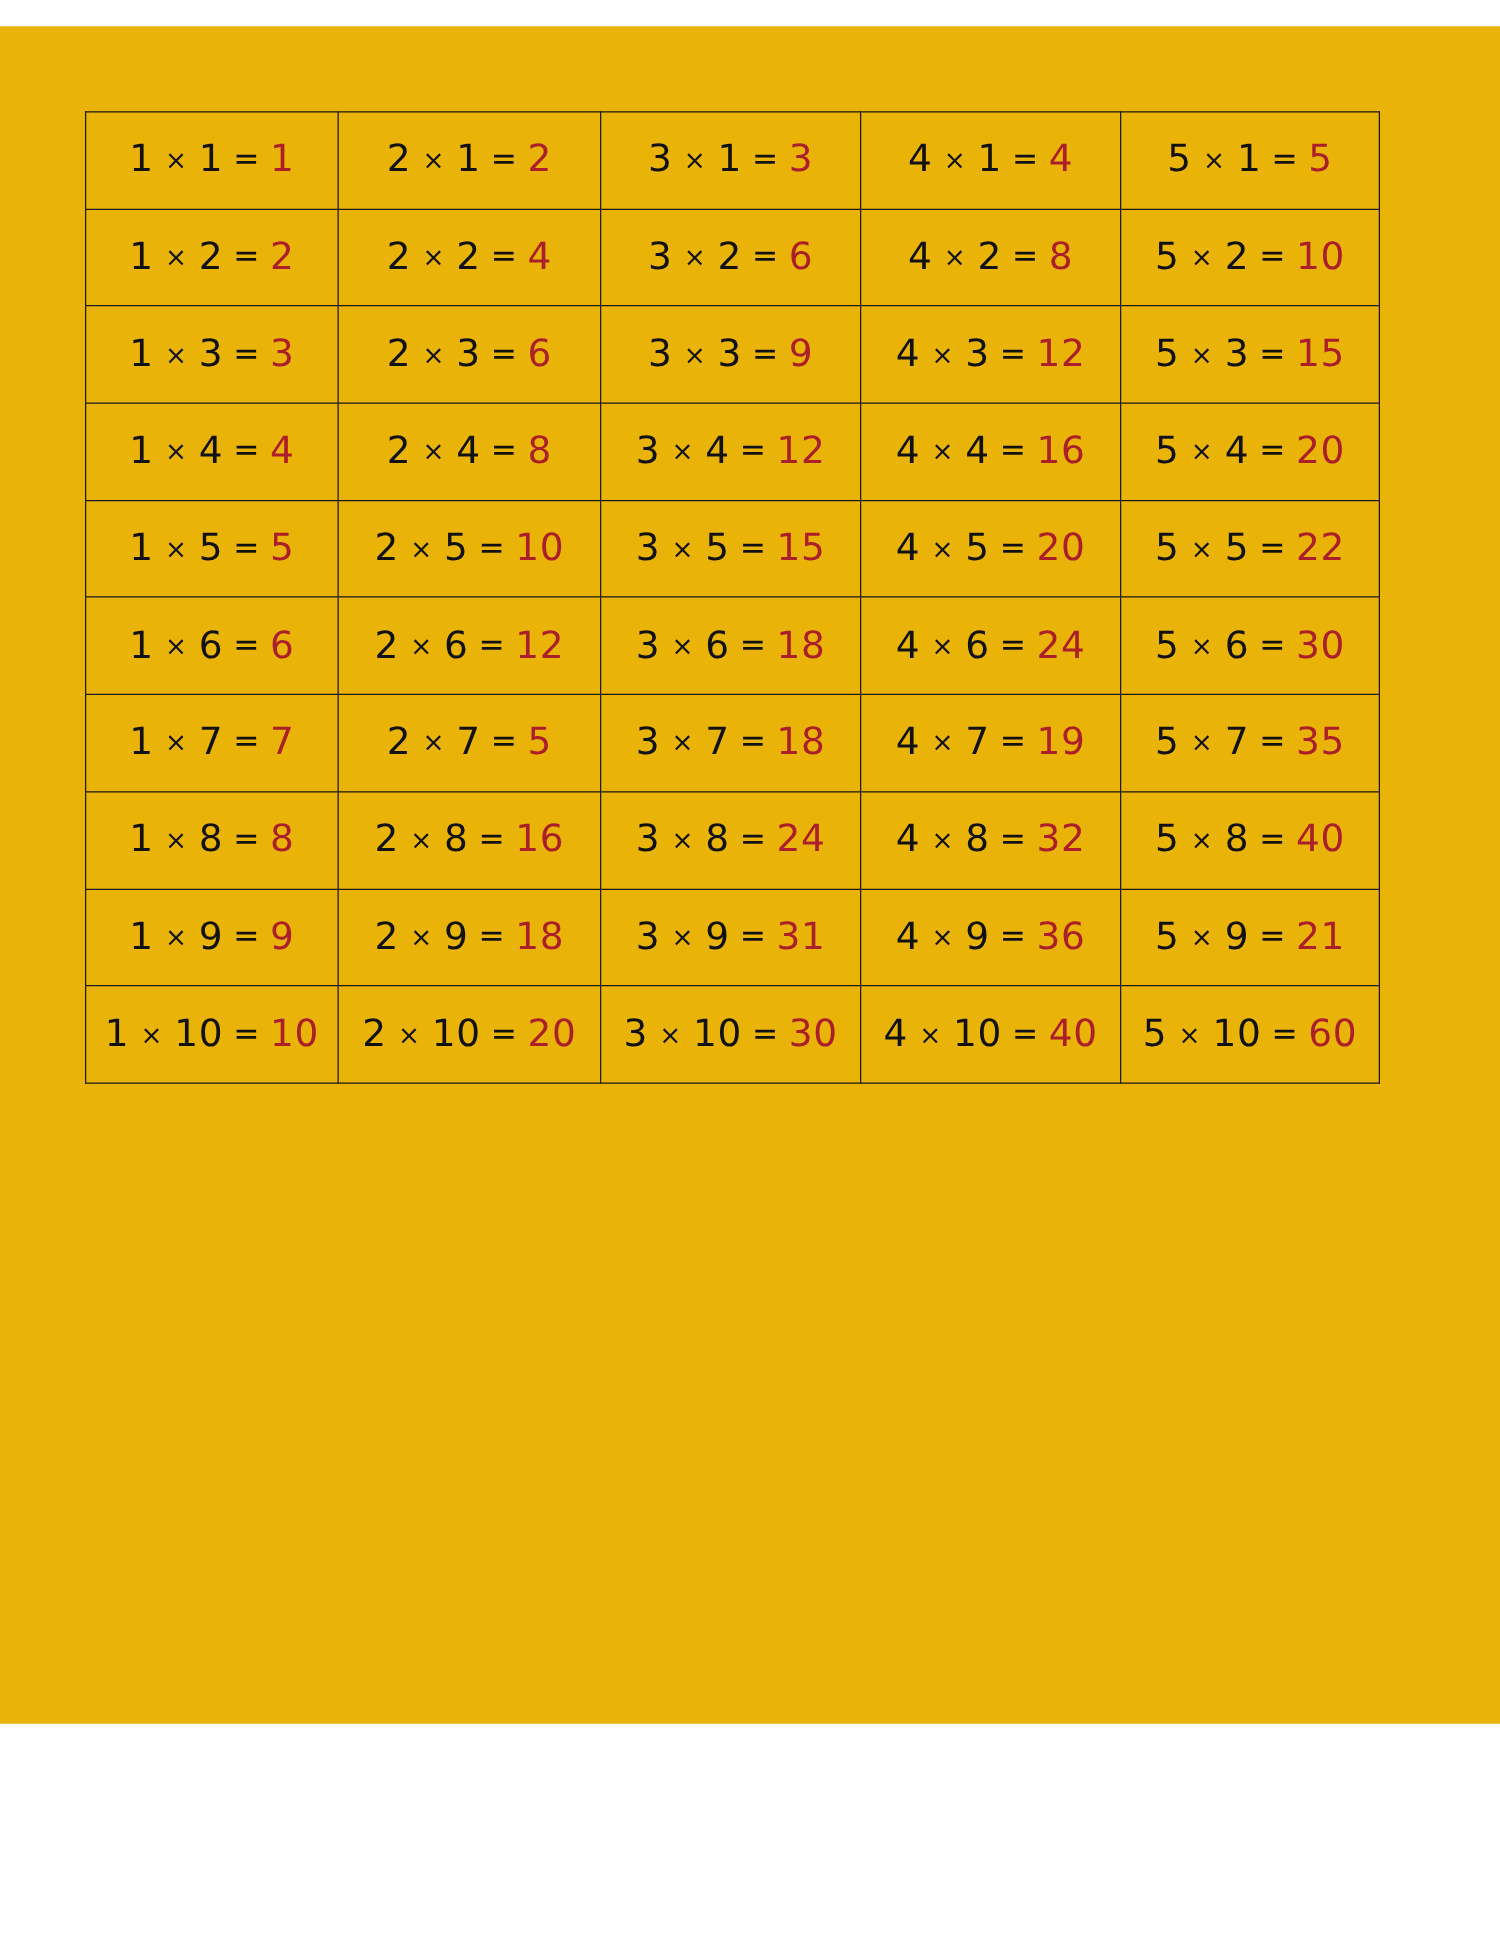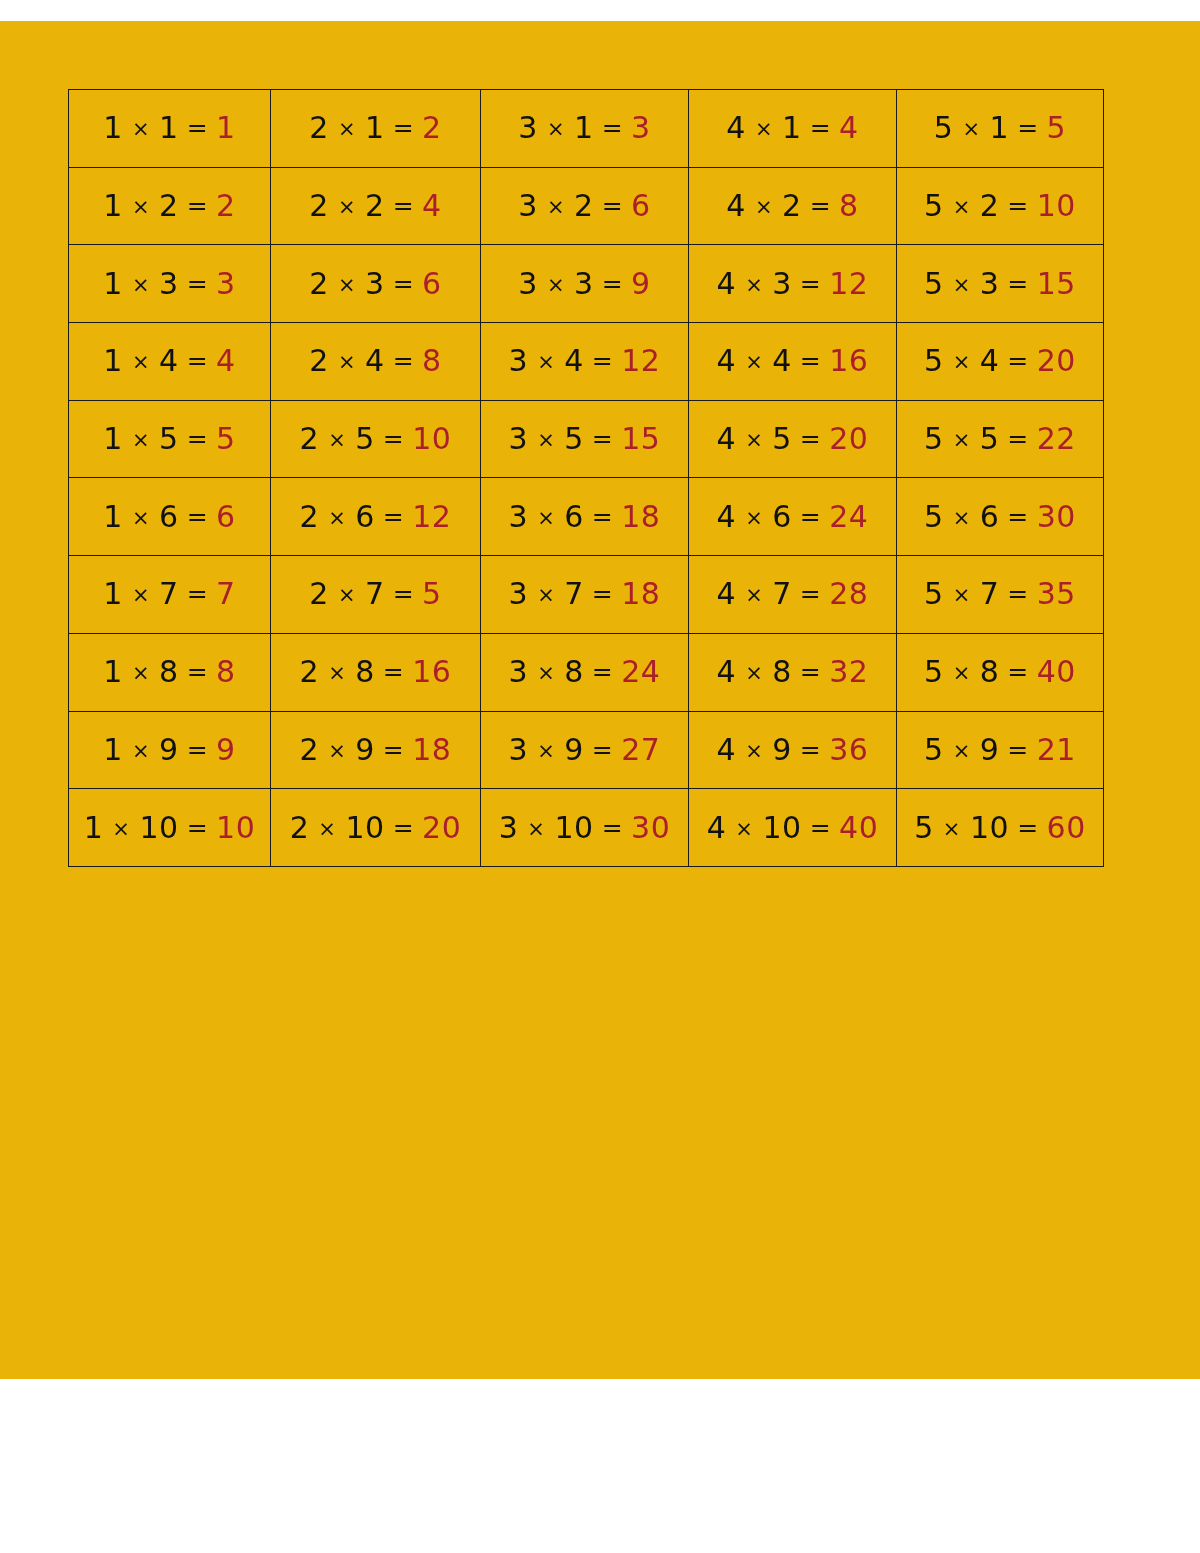--- a/index.html
+++ b/index.html
@@ -138,34 +138,34 @@
           <td><span class="eq"><span class="operand">1</span><span class="op-times">×</span><span class="operand">6</span><span class="op-equals">=</span><span class="product">6</span></span></td>
           <td><span class="eq"><span class="operand">2</span><span class="op-times">×</span><span class="operand">6</span><span class="op-equals">=</span><span class="product">12</span></span></td>
           <td><span class="eq"><span class="operand">3</span><span class="op-times">×</span><span class="operand">6</span><span class="op-equals">=</span><span class="product">18</span></span></td>
           <td><span class="eq"><span class="operand">4</span><span class="op-times">×</span><span class="operand">6</span><span class="op-equals">=</span><span class="product">24</span></span></td>
           <td><span class="eq"><span class="operand">5</span><span class="op-times">×</span><span class="operand">6</span><span class="op-equals">=</span><span class="product">30</span></span></td>
         </tr>
         <tr>
           <td><span class="eq"><span class="operand">1</span><span class="op-times">×</span><span class="operand">7</span><span class="op-equals">=</span><span class="product">7</span></span></td>
           <td><span class="eq"><span class="operand">2</span><span class="op-times">×</span><span class="operand">7</span><span class="op-equals">=</span><span class="product">5</span></span></td>
           <td><span class="eq"><span class="operand">3</span><span class="op-times">×</span><span class="operand">7</span><span class="op-equals">=</span><span class="product">18</span></span></td>
-          <td><span class="eq"><span class="operand">4</span><span class="op-times">×</span><span class="operand">7</span><span class="op-equals">=</span><span class="product">28</span></span></td>
+          <td><span class="eq"><span class="operand">4</span><span class="op-times">×</span><span class="operand">7</span><span class="op-equals">=</span><span class="product">19</span></span></td>
           <td><span class="eq"><span class="operand">5</span><span class="op-times">×</span><span class="operand">7</span><span class="op-equals">=</span><span class="product">35</span></span></td>
         </tr>
         <tr>
           <td><span class="eq"><span class="operand">1</span><span class="op-times">×</span><span class="operand">8</span><span class="op-equals">=</span><span class="product">8</span></span></td>
           <td><span class="eq"><span class="operand">2</span><span class="op-times">×</span><span class="operand">8</span><span class="op-equals">=</span><span class="product">16</span></span></td>
           <td><span class="eq"><span class="operand">3</span><span class="op-times">×</span><span class="operand">8</span><span class="op-equals">=</span><span class="product">24</span></span></td>
           <td><span class="eq"><span class="operand">4</span><span class="op-times">×</span><span class="operand">8</span><span class="op-equals">=</span><span class="product">32</span></span></td>
           <td><span class="eq"><span class="operand">5</span><span class="op-times">×</span><span class="operand">8</span><span class="op-equals">=</span><span class="product">40</span></span></td>
         </tr>
         <tr>
           <td><span class="eq"><span class="operand">1</span><span class="op-times">×</span><span class="operand">9</span><span class="op-equals">=</span><span class="product">9</span></span></td>
           <td><span class="eq"><span class="operand">2</span><span class="op-times">×</span><span class="operand">9</span><span class="op-equals">=</span><span class="product">18</span></span></td>
-          <td><span class="eq"><span class="operand">3</span><span class="op-times">×</span><span class="operand">9</span><span class="op-equals">=</span><span class="product">27</span></span></td>
+          <td><span class="eq"><span class="operand">3</span><span class="op-times">×</span><span class="operand">9</span><span class="op-equals">=</span><span class="product">31</span></span></td>
           <td><span class="eq"><span class="operand">4</span><span class="op-times">×</span><span class="operand">9</span><span class="op-equals">=</span><span class="product">36</span></span></td>
           <td><span class="eq"><span class="operand">5</span><span class="op-times">×</span><span class="operand">9</span><span class="op-equals">=</span><span class="product">21</span></span></td>
         </tr>
         <tr>
           <td><span class="eq"><span class="operand">1</span><span class="op-times">×</span><span class="operand">10</span><span class="op-equals">=</span><span class="product">10</span></span></td>
           <td><span class="eq"><span class="operand">2</span><span class="op-times">×</span><span class="operand">10</span><span class="op-equals">=</span><span class="product">20</span></span></td>
           <td><span class="eq"><span class="operand">3</span><span class="op-times">×</span><span class="operand">10</span><span class="op-equals">=</span><span class="product">30</span></span></td>
           <td><span class="eq"><span class="operand">4</span><span class="op-times">×</span><span class="operand">10</span><span class="op-equals">=</span><span class="product">40</span></span></td>
           <td><span class="eq"><span class="operand">5</span><span class="op-times">×</span><span class="operand">10</span><span class="op-equals">=</span><span class="product">60</span></span></td>
         </tr>

